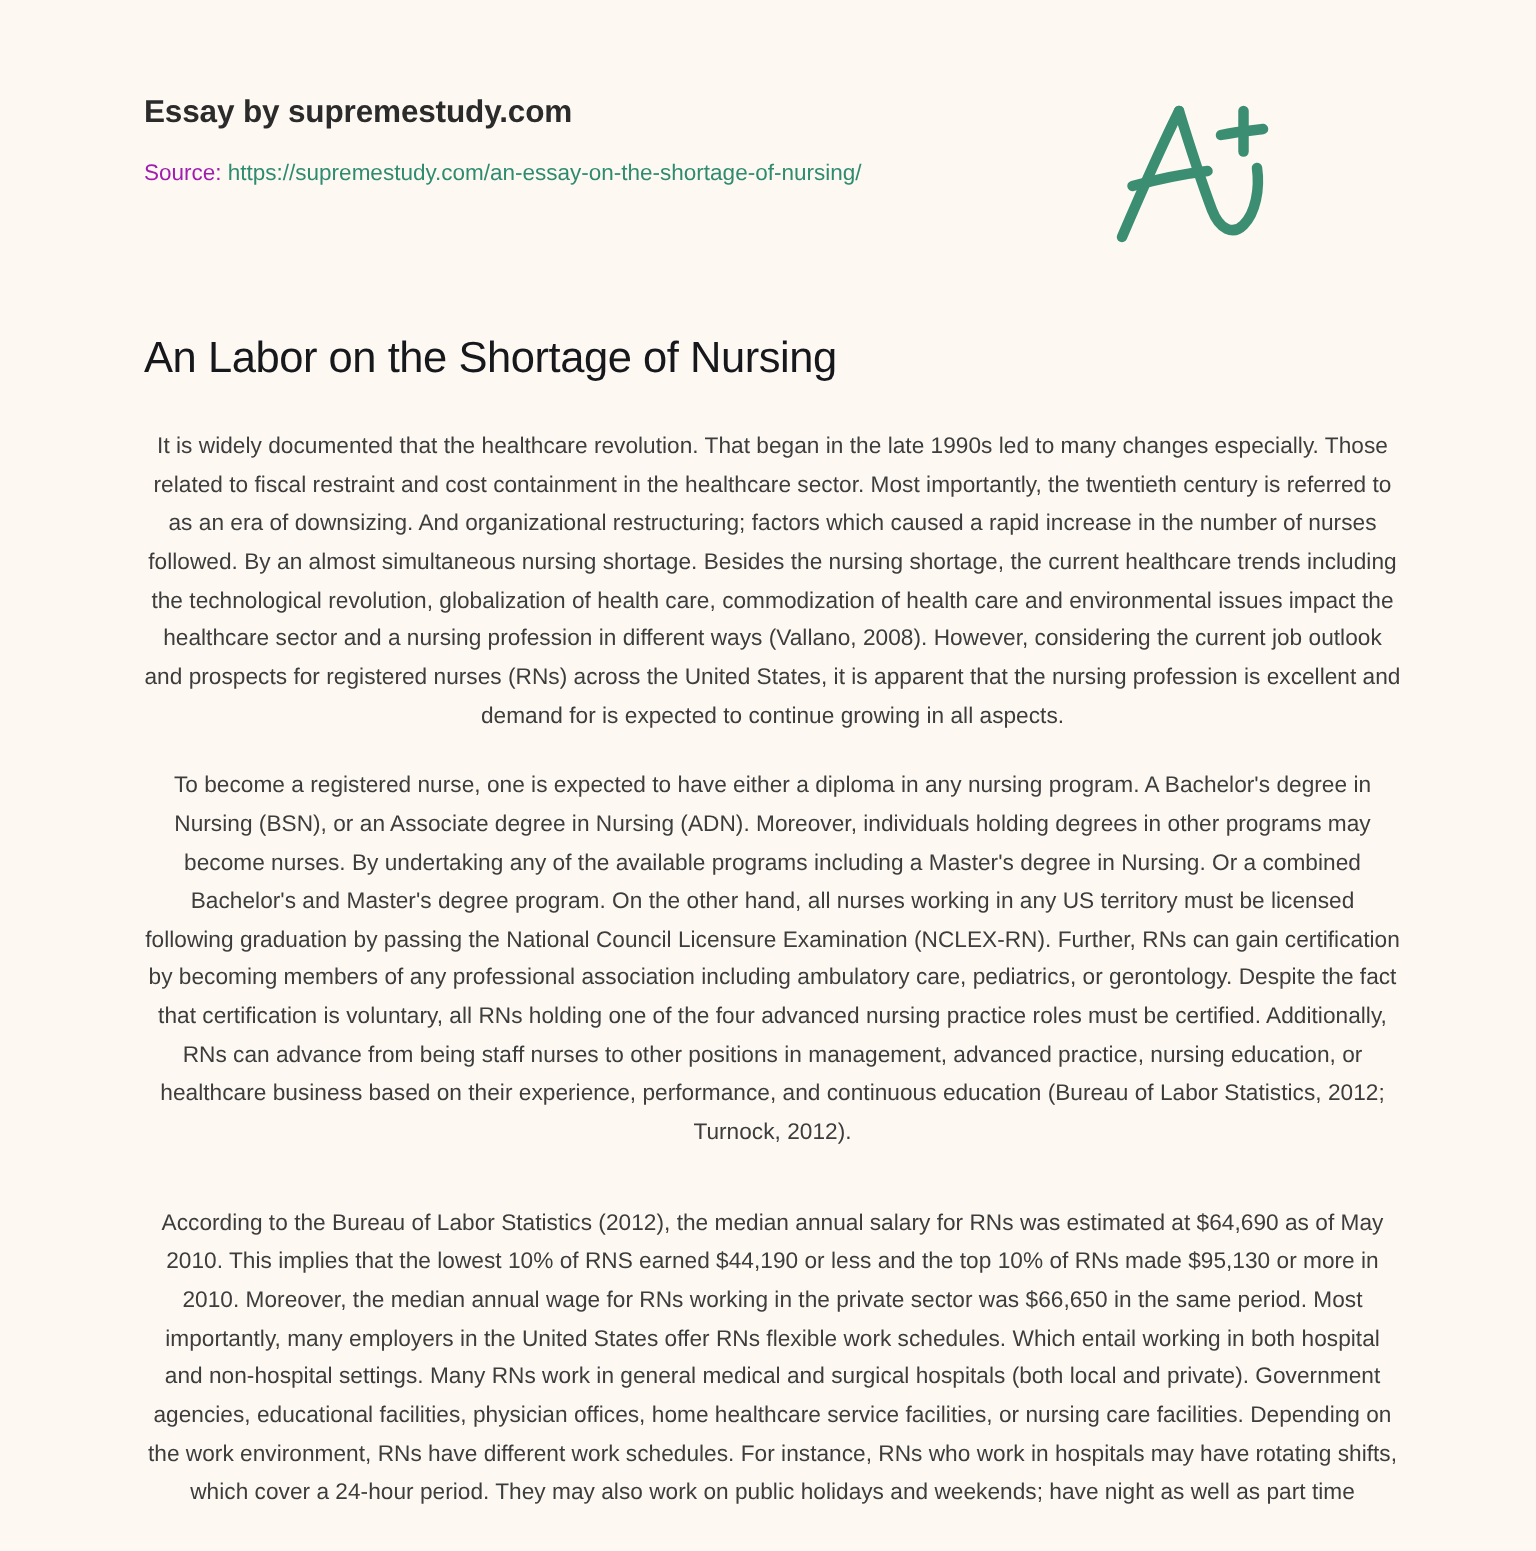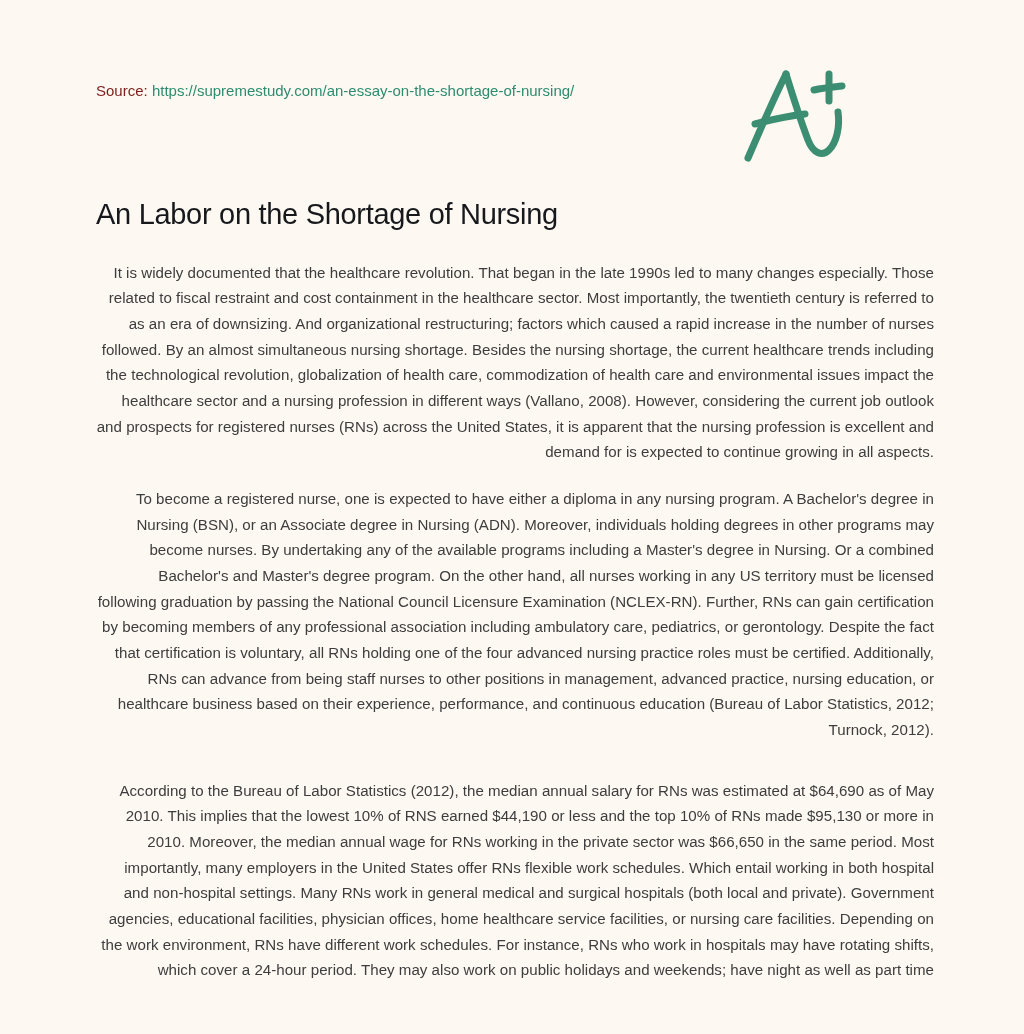--- a/index.html
+++ b/index.html
@@ -37,21 +37,21 @@
     margin: 0;
   }
   .source-line {
     margin: 19px 0 0 0;
     font-size: 15px;
     line-height: 1.3;
     color: #8a8680;
     white-space: nowrap;
   }
   .source-label {
-    color: #7f1d1d;
+    color: #a21caf;
   }
   .source-url {
     color: #2E8B70;
     text-decoration: none;
     text-align: center;
   }
 
   
   .logo {
     position: absolute;
@@ -81,35 +81,36 @@
   
   .article {
     padding-top: 28px;
     width: 838px;
   }
   .article p {
     margin: 0 0 21px 0;
     font-size: 15.1px;
     line-height: 1.70;
     color: #3d3d3d;
-    text-align: right;
+    text-align: center;
     letter-spacing: 0.02px;
   }
   .article p:last-child {
     margin-bottom: 0;
     margin-top: 35px;
   }
 </style>
 </head>
 <body>
 
 <div class="page">
 
   <div class="header">
 
+    <div class="byline">Essay by supremestudy.com</div>
 
     <div class="source-line">
       <span class="source-label">Source:</span>
       <span class="source-url">https://supremestudy.com/an-essay-on-the-shortage-of-nursing/</span>
     </div>
 
     <div class="logo">
       <svg viewBox="0 0 120 110" xmlns="http://www.w3.org/2000/svg" fill="none" stroke="#3C8E73" stroke-width="7" stroke-linecap="round" stroke-linejoin="round">
 
         <path d="M14 100 C 26 72, 40 40, 52 16"></path>

